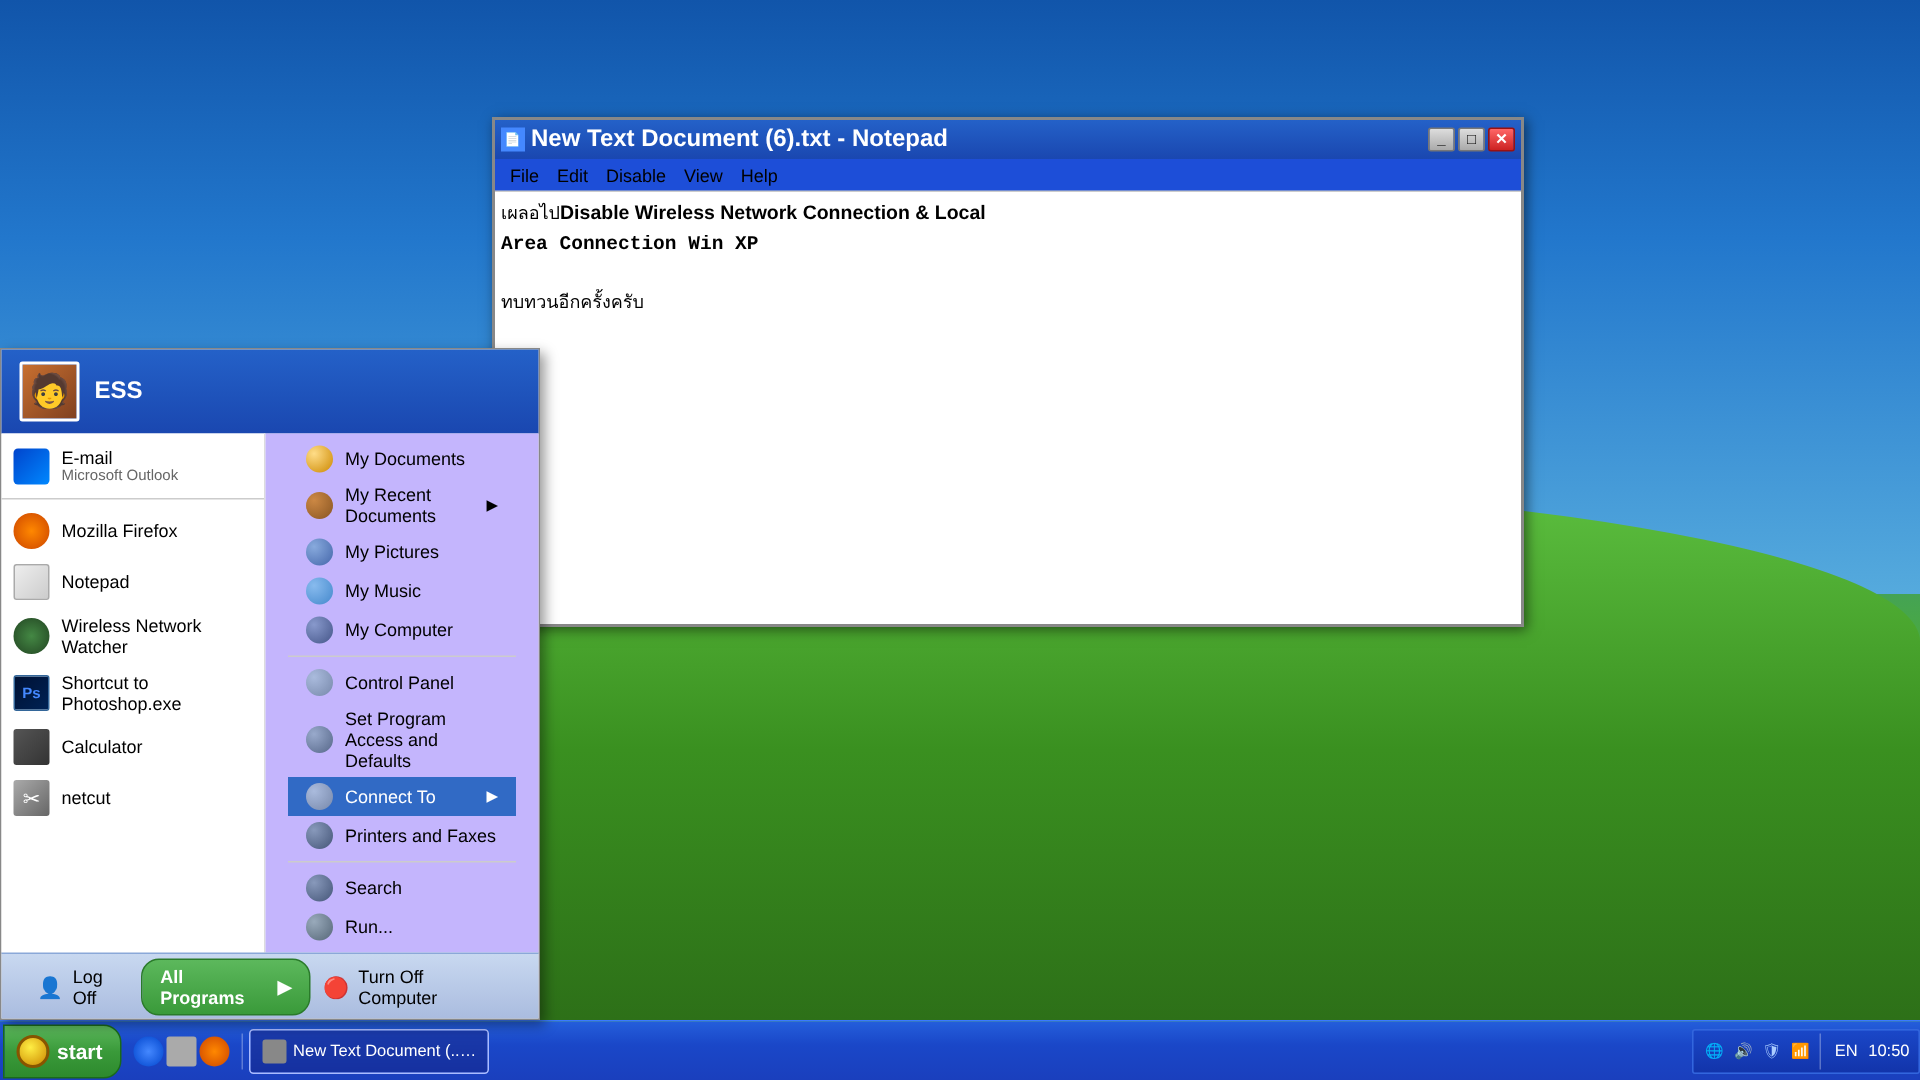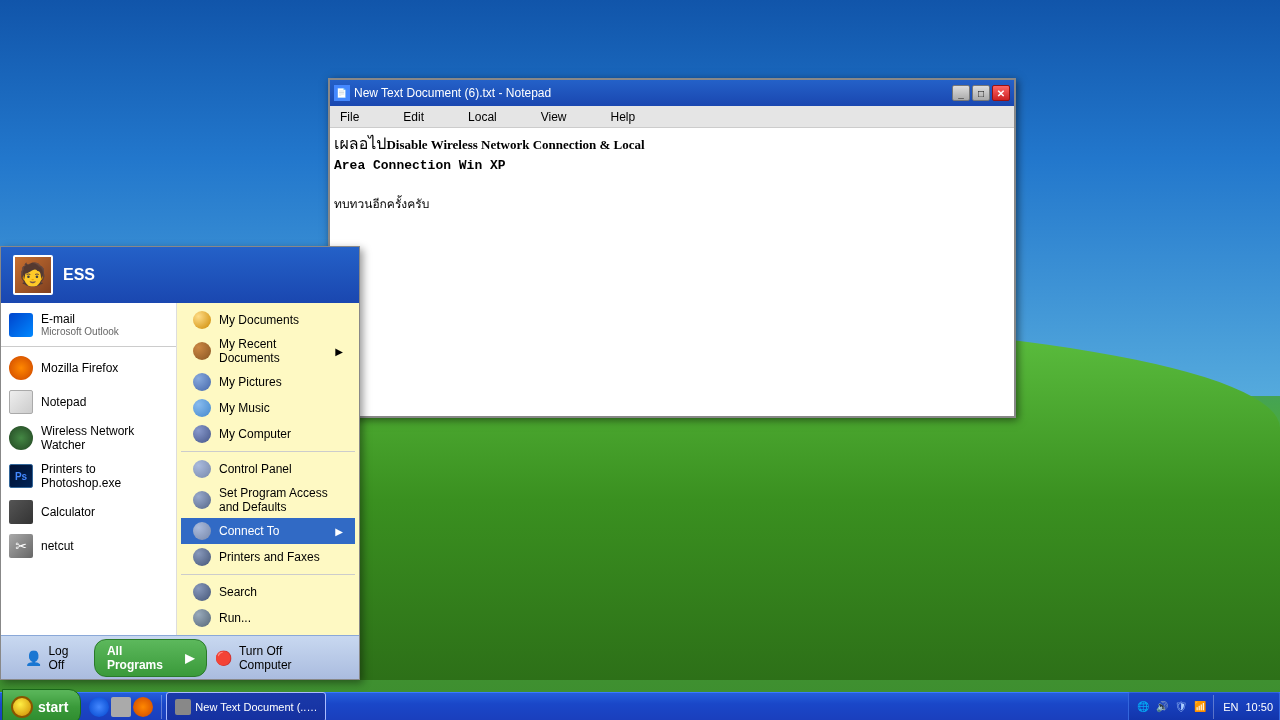--- a/index.html
+++ b/index.html
@@ -33,21 +33,21 @@
       bottom: 40px; left: 0; right: 0;
       height: 50%;
       background: linear-gradient(180deg, #5dc040 0%, #3a9020 50%, #2d7018 100%);
       border-radius: 50% 50% 0 0 / 30% 30% 0 0;
     }
 
     
     .taskbar {
       position: absolute;
       bottom: 0; left: 0; right: 0;
-      height: 28px;
+      height: 40px;
       background: linear-gradient(180deg, #245edb 0%, #1a47c8 40%, #1a3fbd 100%);
       display: flex;
       align-items: center;
       z-index: 100;
       border-top: 1px solid #3a7aff;
     }
 
     .start-button {
       height: 36px;
       background: linear-gradient(180deg, #5cb85c 0%, #3a9a3a 50%, #2d8a2d 100%);
@@ -163,22 +163,22 @@
       background: #4488ff;
       display: flex;
       align-items: center;
       justify-content: center;
       font-size: 9px;
       color: white;
     }
 
     .window-title-text {
       color: white;
-      font-size: 12px;
-      font-weight: normal;
+      font-size: 16px;
+      font-weight: bold;
       flex: 1;
     }
 
     .window-controls {
       display: flex;
       gap: 2px;
     }
 
     .win-btn {
       width: 18px;
@@ -192,27 +192,26 @@
       cursor: pointer;
       border-radius: 2px;
     }
 
     .win-btn-min { background: linear-gradient(180deg, #ddd 0%, #aaa 100%); border: 1px solid #777; }
     .win-btn-max { background: linear-gradient(180deg, #ddd 0%, #aaa 100%); border: 1px solid #777; }
     .win-btn-close { background: linear-gradient(180deg, #ff6666 0%, #cc2222 100%); border: 1px solid #991111; color: white; }
 
     .window-menubar {
       height: 22px;
-      background: #e5e5e5;
+      background: #1d4ed8;
       display: flex;
       align-items: center;
       padding: 0 4px;
       border-bottom: 1px solid #ccc;
       font-size: 12px;
-      gap: 32px;
     }
 
     .menu-item-bar {
       padding: 2px 6px;
       cursor: pointer;
       color: black;
     }
 
     .notepad-content {
       padding: 4px;
@@ -273,22 +272,22 @@
 
     .start-menu-left {
       width: 176px;
       background: white;
       border-right: 1px solid #ddd;
       padding: 4px 0;
     }
 
     .start-menu-right {
       flex: 1;
-      background: #fef9c3;
-      padding: 4px 4px;
+      background: #c4b5fd;
+      padding: 4px 15px;
     }
 
     .menu-item {
       display: flex;
       align-items: center;
       padding: 5px 8px;
       gap: 8px;
       cursor: pointer;
       font-size: 12px;
       color: black;
@@ -432,26 +431,26 @@
       <span class="window-title-text">New Text Document (6).txt - Notepad</span>
       <div class="window-controls">
         <div class="win-btn win-btn-min">_</div>
         <div class="win-btn win-btn-max">□</div>
         <div class="win-btn win-btn-close">✕</div>
       </div>
     </div>
     <div class="window-menubar">
       <span class="menu-item-bar">File</span>
       <span class="menu-item-bar">Edit</span>
-      <span class="menu-item-bar">Local</span>
+      <span class="menu-item-bar">Disable</span>
       <span class="menu-item-bar">View</span>
       <span class="menu-item-bar">Help</span>
     </div>
     <div class="notepad-content">
-      <div><span style="font-family:Liberation Serif, serif;font-size:16px;">เผลอไป</span><span style="font-family:Liberation Serif, serif;font-size:13px;font-weight:bold;text-align:right;">Disable Wireless Network Connection &amp; Local</span></div>
+      <div><span style="font-family:Liberation Mono, monospace;font-size:12px;">เผลอไป</span><span style="font-family:Liberation Sans, sans-serif;font-size:13px;font-weight:bold;text-align:right;">Disable Wireless Network Connection &amp; Local</span></div>
       <div style="font-family:'Courier New',monospace;font-size:13px;font-weight:bold;">Area Connection Win XP</div>
       <div>&nbsp;</div>
       <div style="font-family:Tahoma,sans-serif;font-size:12px;">ทบทวนอีกครั้งครับ</div>
     </div>
   </div>
 
   <div class="start-menu">
 
     <div class="start-menu-header">
       <div class="user-avatar">
@@ -478,21 +477,21 @@
         <div class="menu-item">
           <div class="menu-icon icon-notepad" style="border:1px solid #aaa;"></div>
           <span class="menu-item-label">Notepad</span>
         </div>
         <div class="menu-item">
           <div class="menu-icon icon-wireless"></div>
           <span class="menu-item-label">Wireless Network Watcher</span>
         </div>
         <div class="menu-item">
           <div class="menu-icon icon-ps" style="border:1px solid #336699;">Ps</div>
-          <span class="menu-item-label">Printers to Photoshop.exe</span>
+          <span class="menu-item-label">Shortcut to Photoshop.exe</span>
         </div>
         <div class="menu-item">
           <div class="menu-icon icon-calc"></div>
           <span class="menu-item-label">Calculator</span>
         </div>
         <div class="menu-item">
           <div class="menu-icon icon-netcut" style="font-size:14px;color:white;">✂</div>
           <span class="menu-item-label">netcut</span>
         </div>
       </div>

